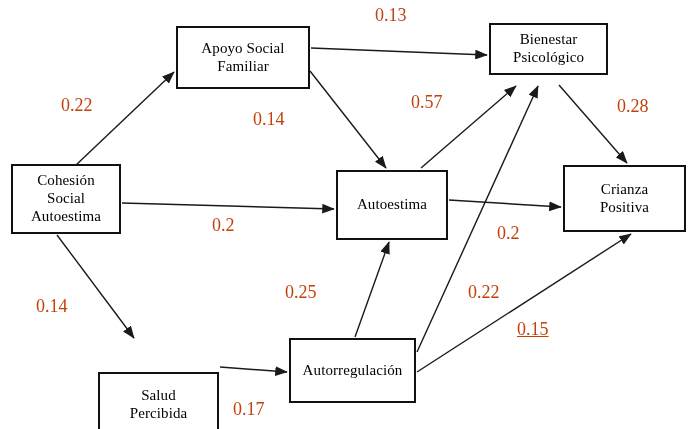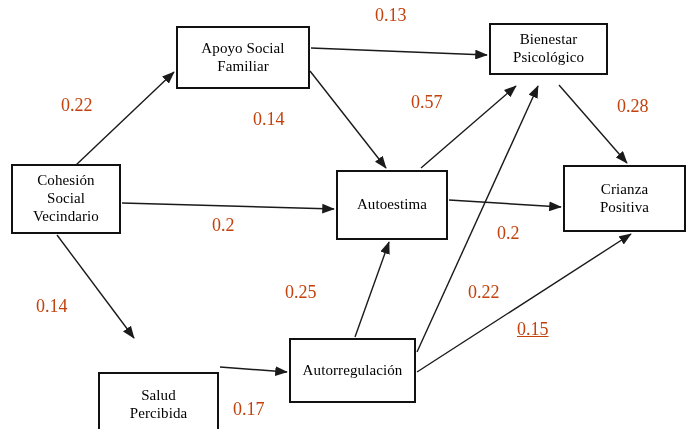--- a/index.html
+++ b/index.html
@@ -85,21 +85,21 @@
         <span class="node-label">Apoyo Social
 Familiar</span>
       </div>
       <div class="node" style="left: 489px; top: 23px; width: 119px; height: 52px; border-color: rgb(17, 17, 17);">
         <span class="node-label">Bienestar
 Psicológico</span>
       </div>
       <div class="node" style="left: 11px; top: 164px; width: 110px; height: 70px; border-color: rgb(17, 17, 17);">
         <span class="node-label">Cohesión
 Social
-Vecindario</span>
+Autoestima</span>
       </div>
       <div class="node" style="left: 336px; top: 170px; width: 112px; height: 70px; border-color: rgb(17, 17, 17);">
         <span class="node-label">Autoestima</span>
       </div>
       <div class="node" style="left: 563px; top: 165px; width: 123px; height: 67px; border-color: rgb(17, 17, 17);">
         <span class="node-label">Crianza
 Positiva</span>
       </div>
       <div class="node" style="left: 98px; top: 340px; width: 121px; height: 65px; border-color: rgb(17, 17, 17); margin-top: 32px;">
         <span class="node-label">Salud

